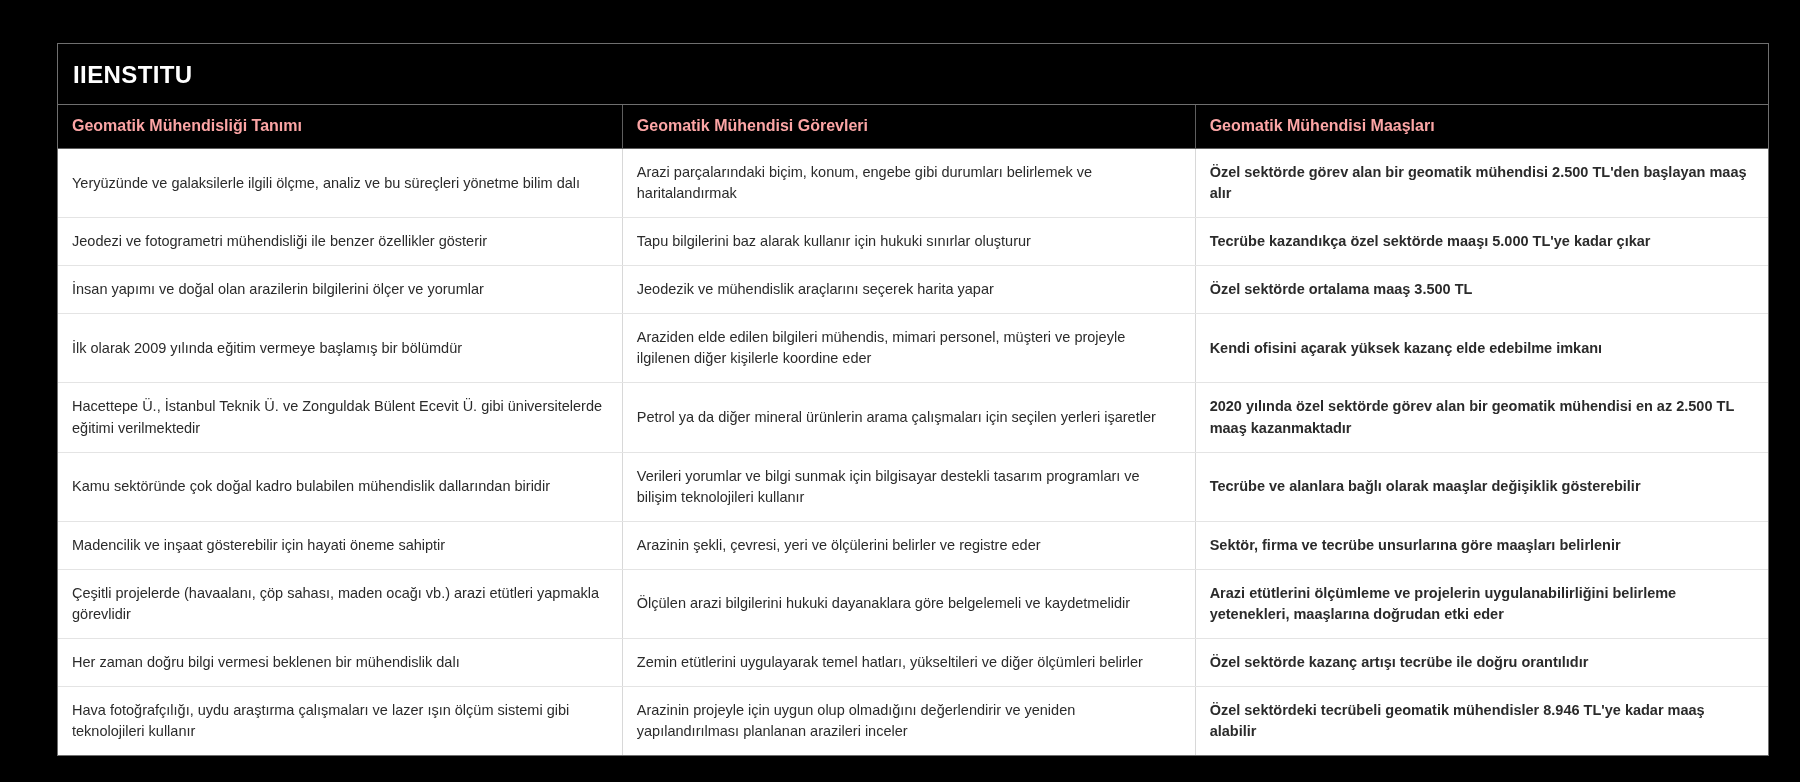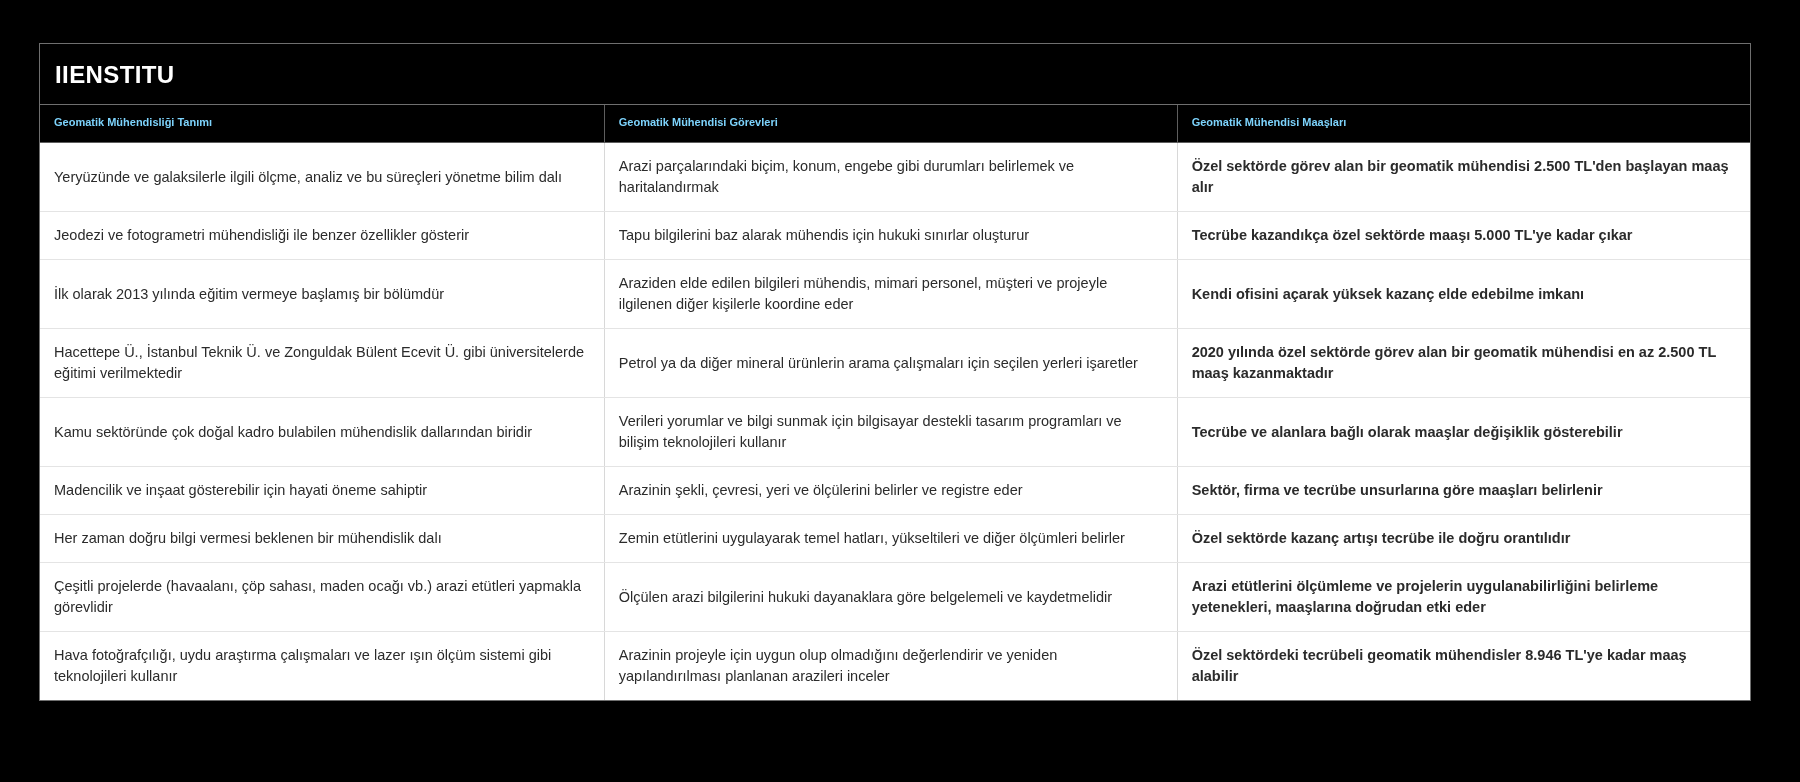--- a/index.html
+++ b/index.html
@@ -19,21 +19,21 @@
   .page {
     position: relative;
     width: 1800px;
     height: 782px;
     background: #000000;
     box-sizing: border-box;
   }
 
   .table-frame {
     position: absolute;
-    left: 39px;
+    left: 57px;
     top: 43px;
     width: 1712px;
     border: 1px solid #6f6f6f;
     background: #000000;
     box-sizing: border-box;
     overflow: hidden;
   }
 
   
   .brand-band {
@@ -56,22 +56,22 @@
     width: 100%;
     border-collapse: collapse;
     table-layout: fixed;
   }
   table.data-table col.c1 { width: 33.0%; }
   table.data-table col.c2 { width: 33.5%; }
   table.data-table col.c3 { width: 33.5%; }
 
   thead th {
     background: #000000;
-    color: #7dd3fc;
-    font-size: 11px;
+    color: #fca5a5;
+    font-size: 16px;
     font-weight: bold;
     text-align: left;
     padding: 11px 14px 12px 14px;
     border-right: 1px solid #5e5e5e;
     border-bottom: 1px solid #5e5e5e;
     vertical-align: middle;
     line-height: 1.25;
     white-space: nowrap;
   }
   thead th:last-child { border-right: none; }
@@ -127,29 +127,40 @@
             </td>
           <td>
               <span class="cell-text">Özel sektörde görev alan bir geomatik mühendisi 2.500 TL'den başlayan maaş alır</span>
             </td>
         </tr>
         <tr>
           <td>
               <span class="cell-text">Jeodezi ve fotogrametri mühendisliği ile benzer özellikler gösterir</span>
             </td>
           <td>
-              <span class="cell-text">Tapu bilgilerini baz alarak mühendis için hukuki sınırlar oluşturur</span>
+              <span class="cell-text">Tapu bilgilerini baz alarak kullanır için hukuki sınırlar oluşturur</span>
             </td>
           <td>
               <span class="cell-text">Tecrübe kazandıkça özel sektörde maaşı 5.000 TL'ye kadar çıkar</span>
             </td>
         </tr>
         <tr>
           <td>
-              <span class="cell-text">İlk olarak 2013 yılında eğitim vermeye başlamış bir bölümdür</span>
+              <span class="cell-text">İnsan yapımı ve doğal olan arazilerin bilgilerini ölçer ve yorumlar</span>
+            </td>
+          <td>
+              <span class="cell-text">Jeodezik ve mühendislik araçlarını seçerek harita yapar</span>
+            </td>
+          <td>
+              <span class="cell-text">Özel sektörde ortalama maaş 3.500 TL</span>
+            </td>
+        </tr>
+        <tr>
+          <td>
+              <span class="cell-text">İlk olarak 2009 yılında eğitim vermeye başlamış bir bölümdür</span>
             </td>
           <td>
               <span class="cell-text">Araziden elde edilen bilgileri mühendis, mimari personel, müşteri ve projeyle ilgilenen diğer kişilerle koordine eder</span>
             </td>
           <td>
               <span class="cell-text">Kendi ofisini açarak yüksek kazanç elde edebilme imkanı</span>
             </td>
         </tr>
         <tr>
           <td>
@@ -179,38 +190,38 @@
             </td>
           <td>
               <span class="cell-text">Arazinin şekli, çevresi, yeri ve ölçülerini belirler ve registre eder</span>
             </td>
           <td>
               <span class="cell-text">Sektör, firma ve tecrübe unsurlarına göre maaşları belirlenir</span>
             </td>
         </tr>
         <tr>
           <td>
+              <span class="cell-text">Çeşitli projelerde (havaalanı, çöp sahası, maden ocağı vb.) arazi etütleri yapmakla görevlidir</span>
+            </td>
+          <td>
+              <span class="cell-text">Ölçülen arazi bilgilerini hukuki dayanaklara göre belgelemeli ve kaydetmelidir</span>
+            </td>
+          <td>
+              <span class="cell-text">Arazi etütlerini ölçümleme ve projelerin uygulanabilirliğini belirleme yetenekleri, maaşlarına doğrudan etki eder</span>
+            </td>
+        </tr>
+        <tr>
+          <td>
               <span class="cell-text">Her zaman doğru bilgi vermesi beklenen bir mühendislik dalı</span>
             </td>
           <td>
               <span class="cell-text">Zemin etütlerini uygulayarak temel hatları, yükseltileri ve diğer ölçümleri belirler</span>
             </td>
           <td>
               <span class="cell-text">Özel sektörde kazanç artışı tecrübe ile doğru orantılıdır</span>
-            </td>
-        </tr>
-        <tr>
-          <td>
-              <span class="cell-text">Çeşitli projelerde (havaalanı, çöp sahası, maden ocağı vb.) arazi etütleri yapmakla görevlidir</span>
-            </td>
-          <td>
-              <span class="cell-text">Ölçülen arazi bilgilerini hukuki dayanaklara göre belgelemeli ve kaydetmelidir</span>
-            </td>
-          <td>
-              <span class="cell-text">Arazi etütlerini ölçümleme ve projelerin uygulanabilirliğini belirleme yetenekleri, maaşlarına doğrudan etki eder</span>
             </td>
         </tr>
         <tr>
           <td>
               <span class="cell-text">Hava fotoğrafçılığı, uydu araştırma çalışmaları ve lazer ışın ölçüm sistemi gibi teknolojileri kullanır</span>
             </td>
           <td>
               <span class="cell-text">Arazinin projeyle için uygun olup olmadığını değerlendirir ve yeniden yapılandırılması planlanan arazileri inceler</span>
             </td>
           <td>

